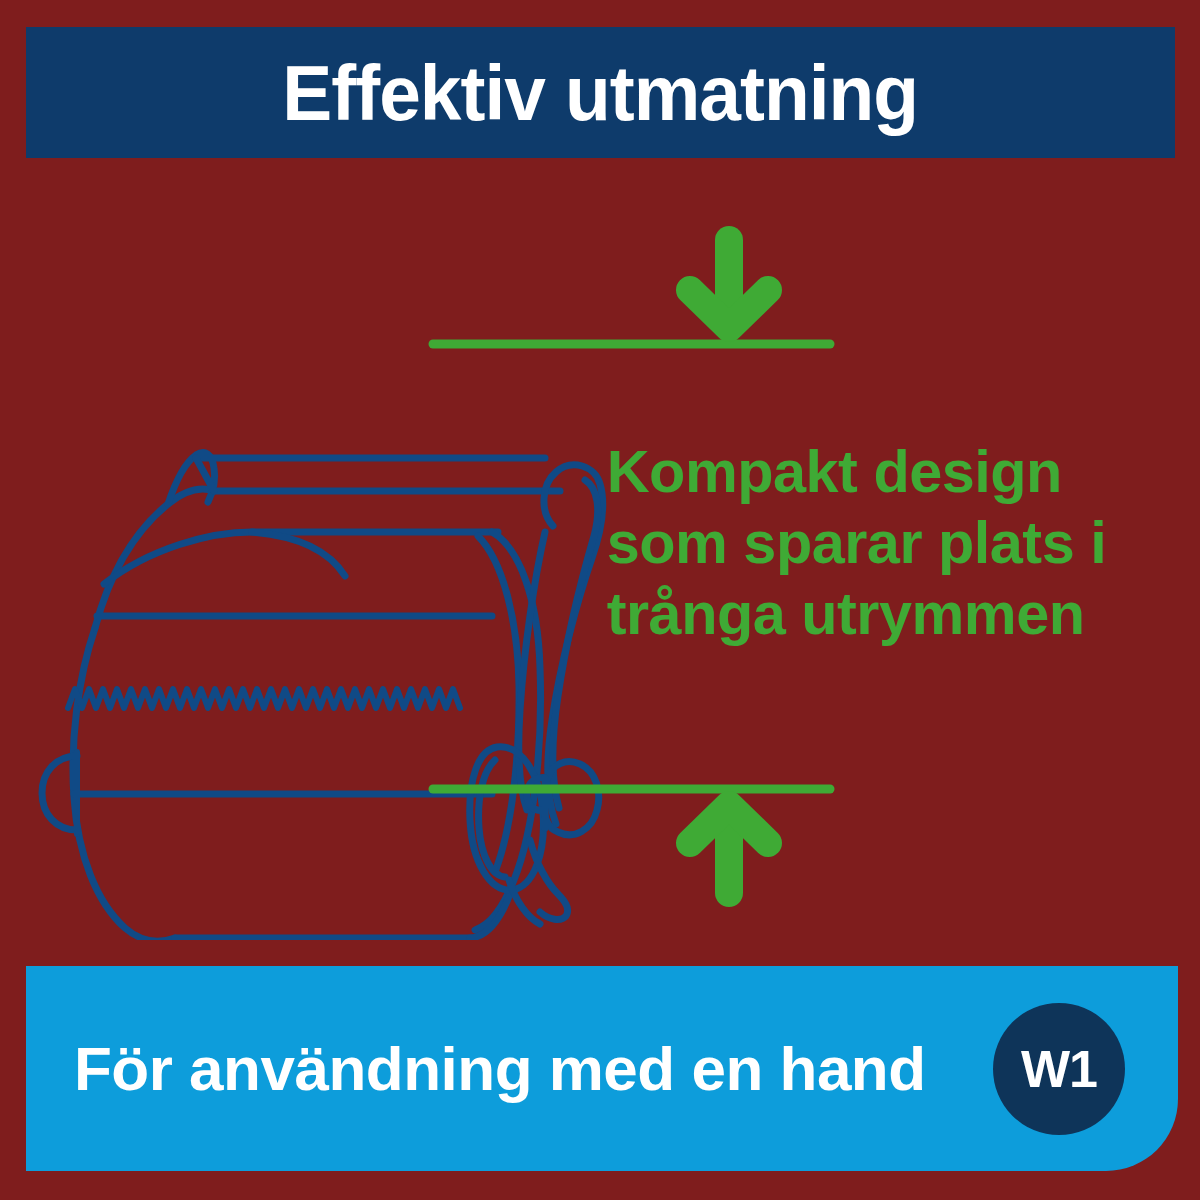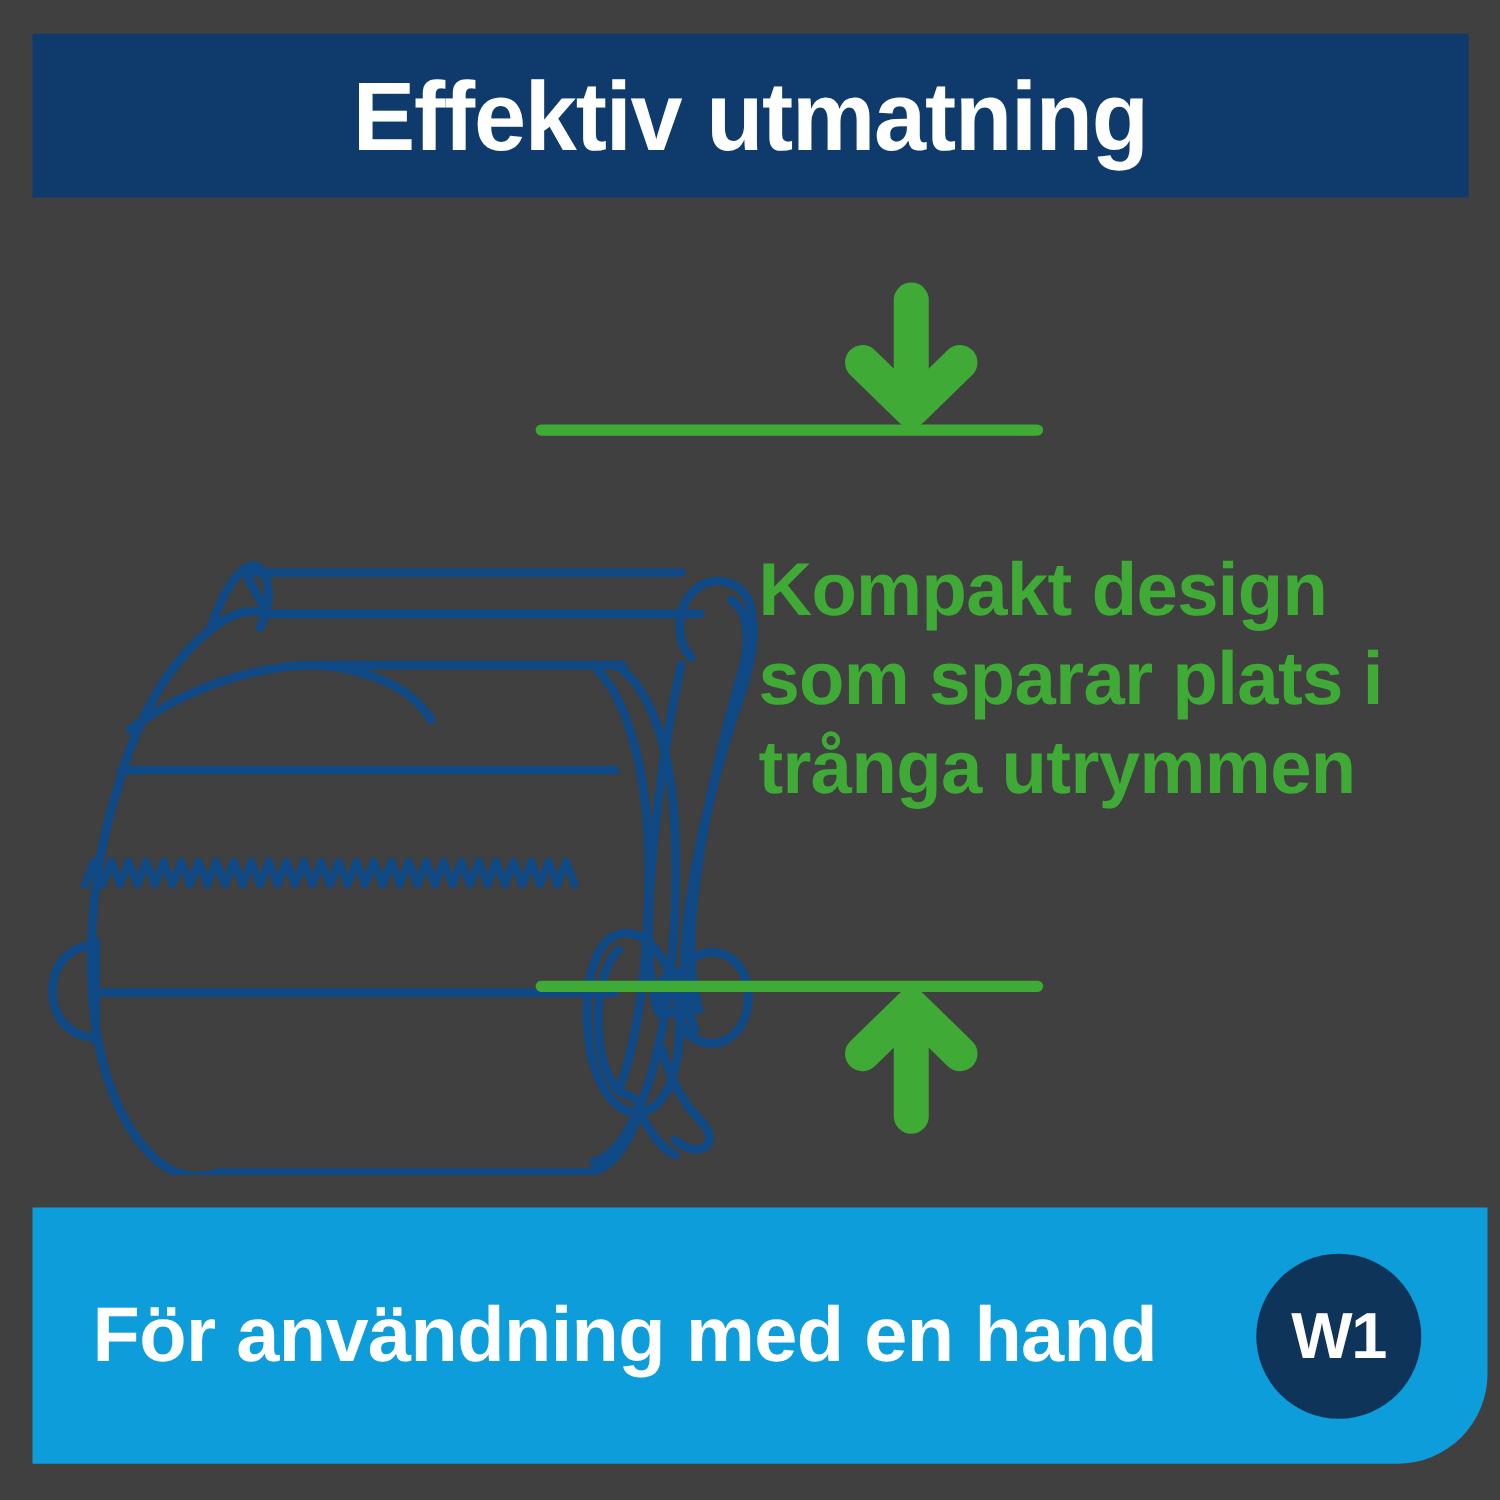--- a/index.html
+++ b/index.html
@@ -10,21 +10,21 @@
   body {
     width: 1200px;
     height: 1200px;
     font-family: "Liberation Sans", sans-serif;
     overflow: hidden;
   }
   #poster {
     position: relative;
     width: 1200px;
     height: 1200px;
-    background: #404040;
+    background: #7f1d1d;
   }
 
   
   .header-band {
     position: absolute;
     left: 26px;
     top: 27px;
     width: 1149px;
     height: 131px;
     background: #0e3b6b;
@@ -79,21 +79,20 @@
 
   
   .footer-band {
     position: absolute;
     left: 26px;
     top: 966px;
     width: 1152px;
     height: 205px;
     background: #0d9ddb;
     border-bottom-right-radius: 72px;
-    padding-left: 12px;
   }
   .footer-label {
     position: absolute;
     left: 48px;
     top: 50%;
     transform: translateY(-50%);
     color: #ffffff;
     font-family: "Liberation Sans", sans-serif;
     font-weight: bold;
     font-size: 62px;

